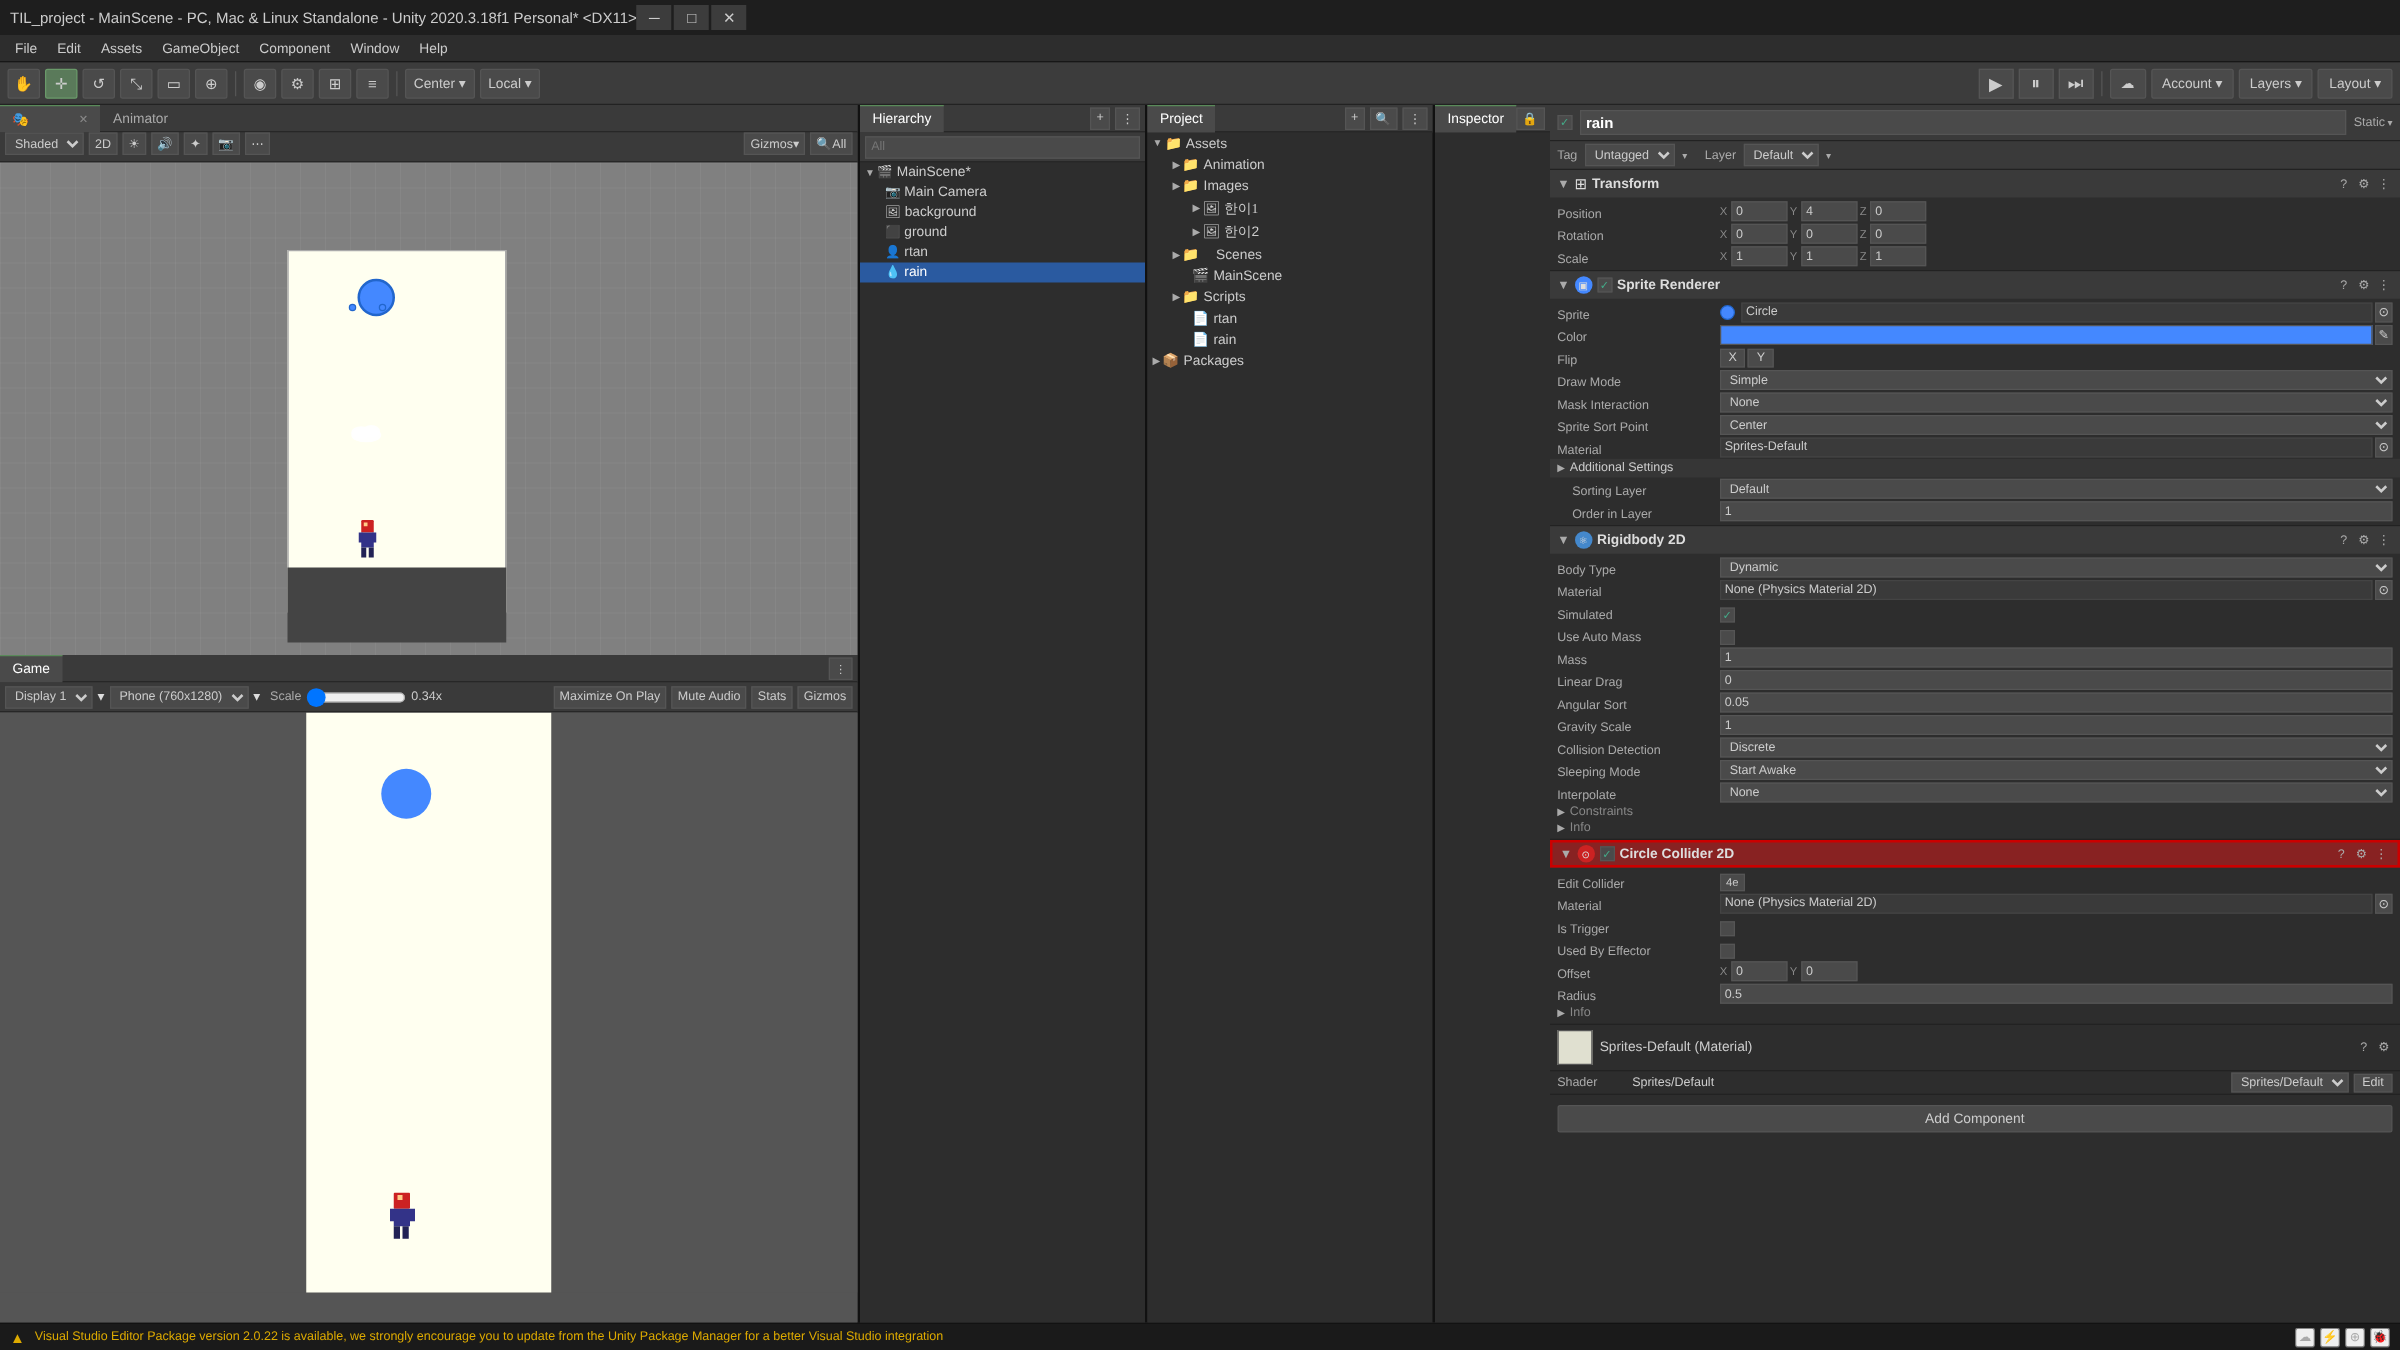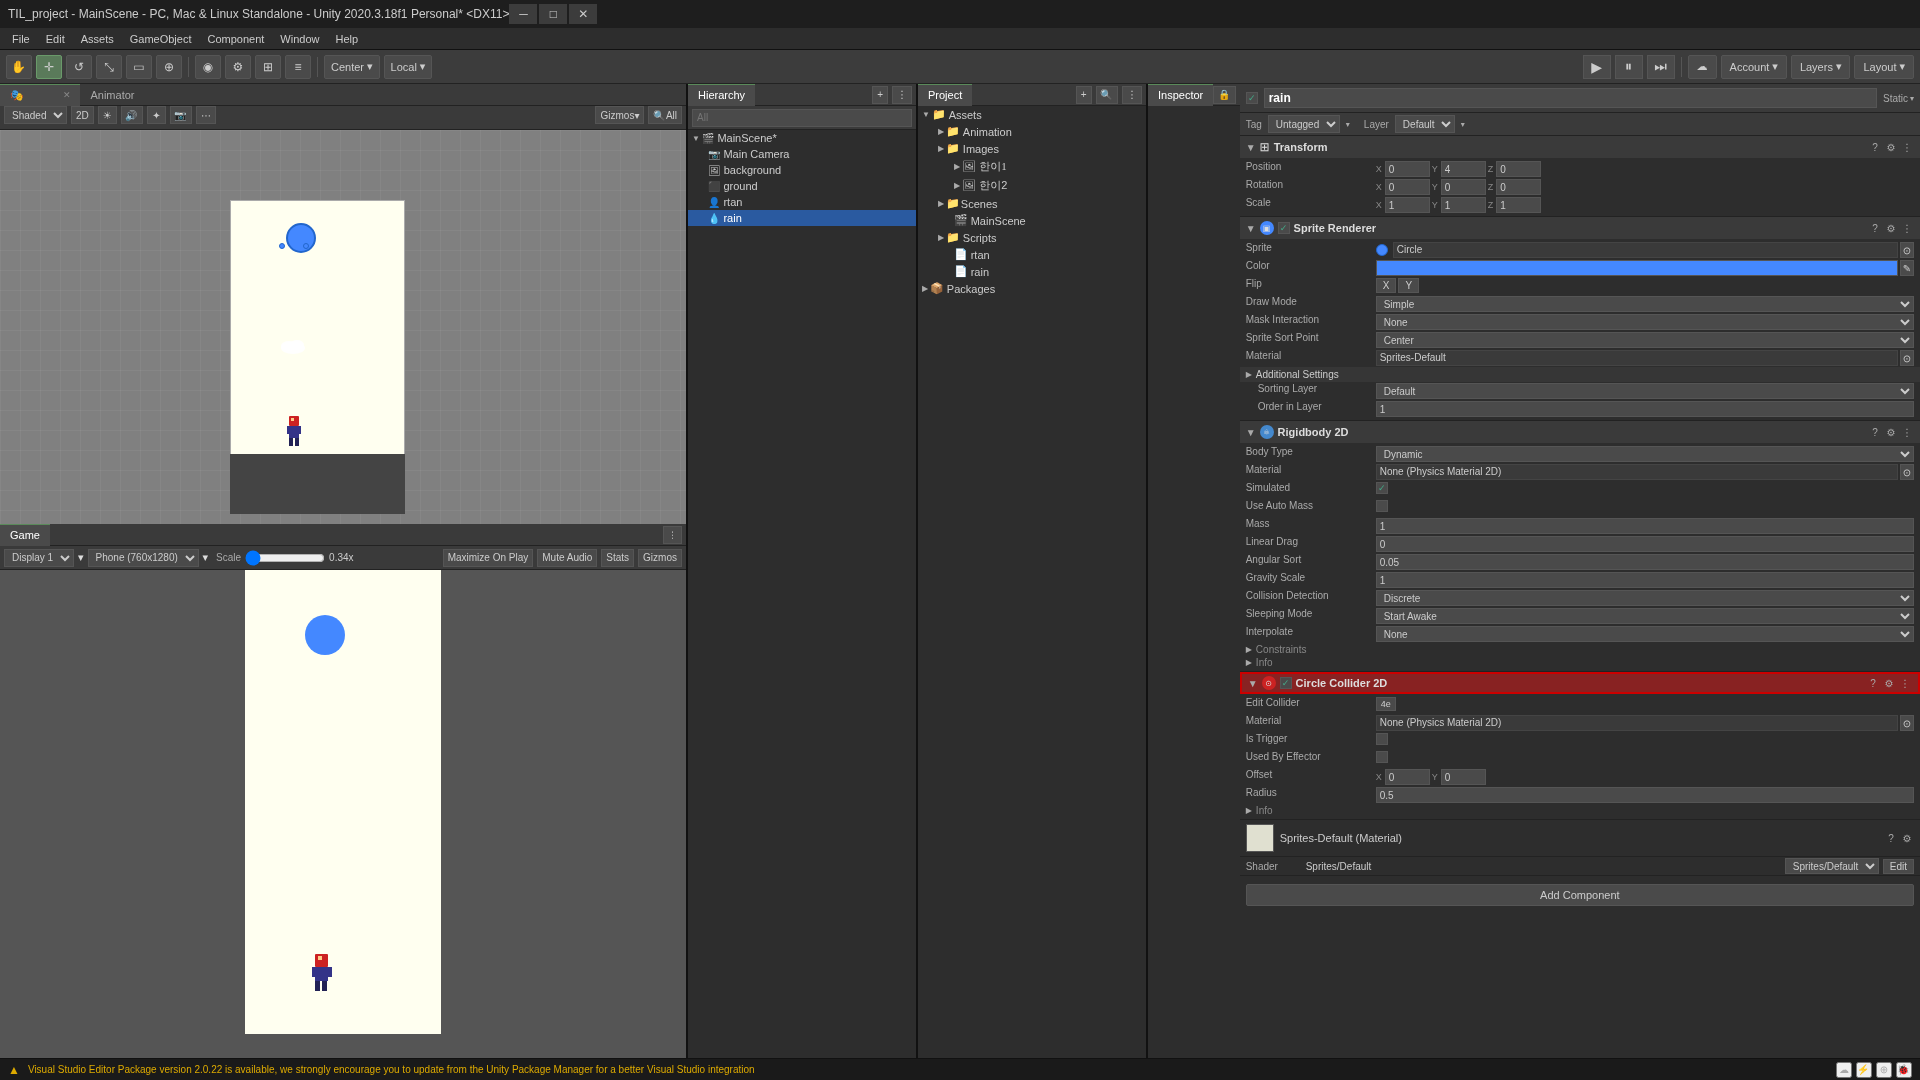--- a/index.html
+++ b/index.html
@@ -89,21 +89,21 @@
     .component { border-bottom: 1px solid #222; }
     .component-header { background: #3a3a3a; padding: 3px 6px; display: flex; align-items: center; cursor: pointer; height: 22px; }
     .comp-toggle { font-size: 10px; margin-right: 4px; color: #aaa; }
     .comp-icon { width: 14px; height: 14px; margin-right: 4px; border-radius: 50%; display: flex; align-items: center; justify-content: center; font-size: 8px; }
     .comp-icon-blue { background: #4488ff; }
     .comp-icon-red { background: #cc2222; }
     .comp-title { flex: 1; font-size: 11px; color: #ddd; font-weight: bold; }
     .comp-btns { display: flex; gap: 2px; margin-left: auto; }
     .comp-btn { width: 14px; height: 14px; background: none; border: none; color: #aaa; cursor: pointer; font-size: 10px; display: flex; align-items: center; justify-content: center; }
     .comp-body { padding: 2px 0; }
-    .prop-row { display: flex; align-items: flex-start; padding: 1px 6px; min-height: 18px; }
+    .prop-row { display: flex; align-items: flex-end; padding: 1px 6px; min-height: 18px; }
     .prop-label { flex: 0 0 130px; color: #aaa; font-size: 10px; }
     .prop-label-indent { flex: 0 0 130px; color: #aaa; font-size: 10px; padding-left: 12px; }
     .prop-value { flex: 1; display: flex; align-items: center; gap: 2px; }
     .prop-input { background: #4a4a4a; border: 1px solid #555; color: #ccc; font-size: 10px; padding: 1px 3px; height: 16px; flex: 1; }
     .prop-input-sm { background: #4a4a4a; border: 1px solid #555; color: #ccc; font-size: 10px; padding: 1px 3px; height: 16px; width: 45px; }
     .prop-select { background: #4a4a4a; border: 1px solid #555; color: #ccc; font-size: 10px; padding: 1px 3px; height: 16px; flex: 1; }
     .xyz-label { font-size: 9px; color: #888; margin-right: 1px; }
     .color-swatch { flex: 1; height: 16px; background: #4488ff; border: 1px solid #555; cursor: pointer; }
     .flip-btns { display: flex; gap: 2px; }
     .flip-btn { padding: 1px 6px; background: #4a4a4a; border: 1px solid #555; color: #ccc; font-size: 10px; cursor: pointer; }
@@ -417,21 +417,21 @@
       <div class="proj-folder">
         <span style="display:inline-block;width:32px;"></span>
         <span class="proj-arrow">▶</span>
         <span>🖼</span>
         <span style="margin-left:3px;">한이2</span>
       </div>
       <div class="proj-folder">
         <span style="display:inline-block;width:16px;"></span>
         <span class="proj-arrow">▶</span>
         <span>📁</span>
-        <span style="margin-left:1px;">Scenes</span>
+        <span style="margin-left:13px;">Scenes</span>
       </div>
       <div class="proj-folder">
         <span style="display:inline-block;width:32px;"></span>
         <span>🎬</span>
         <span style="margin-left:3px;">MainScene</span>
       </div>
       <div class="proj-folder">
         <span style="display:inline-block;width:16px;"></span>
         <span class="proj-arrow">▶</span>
         <span>📁</span>

